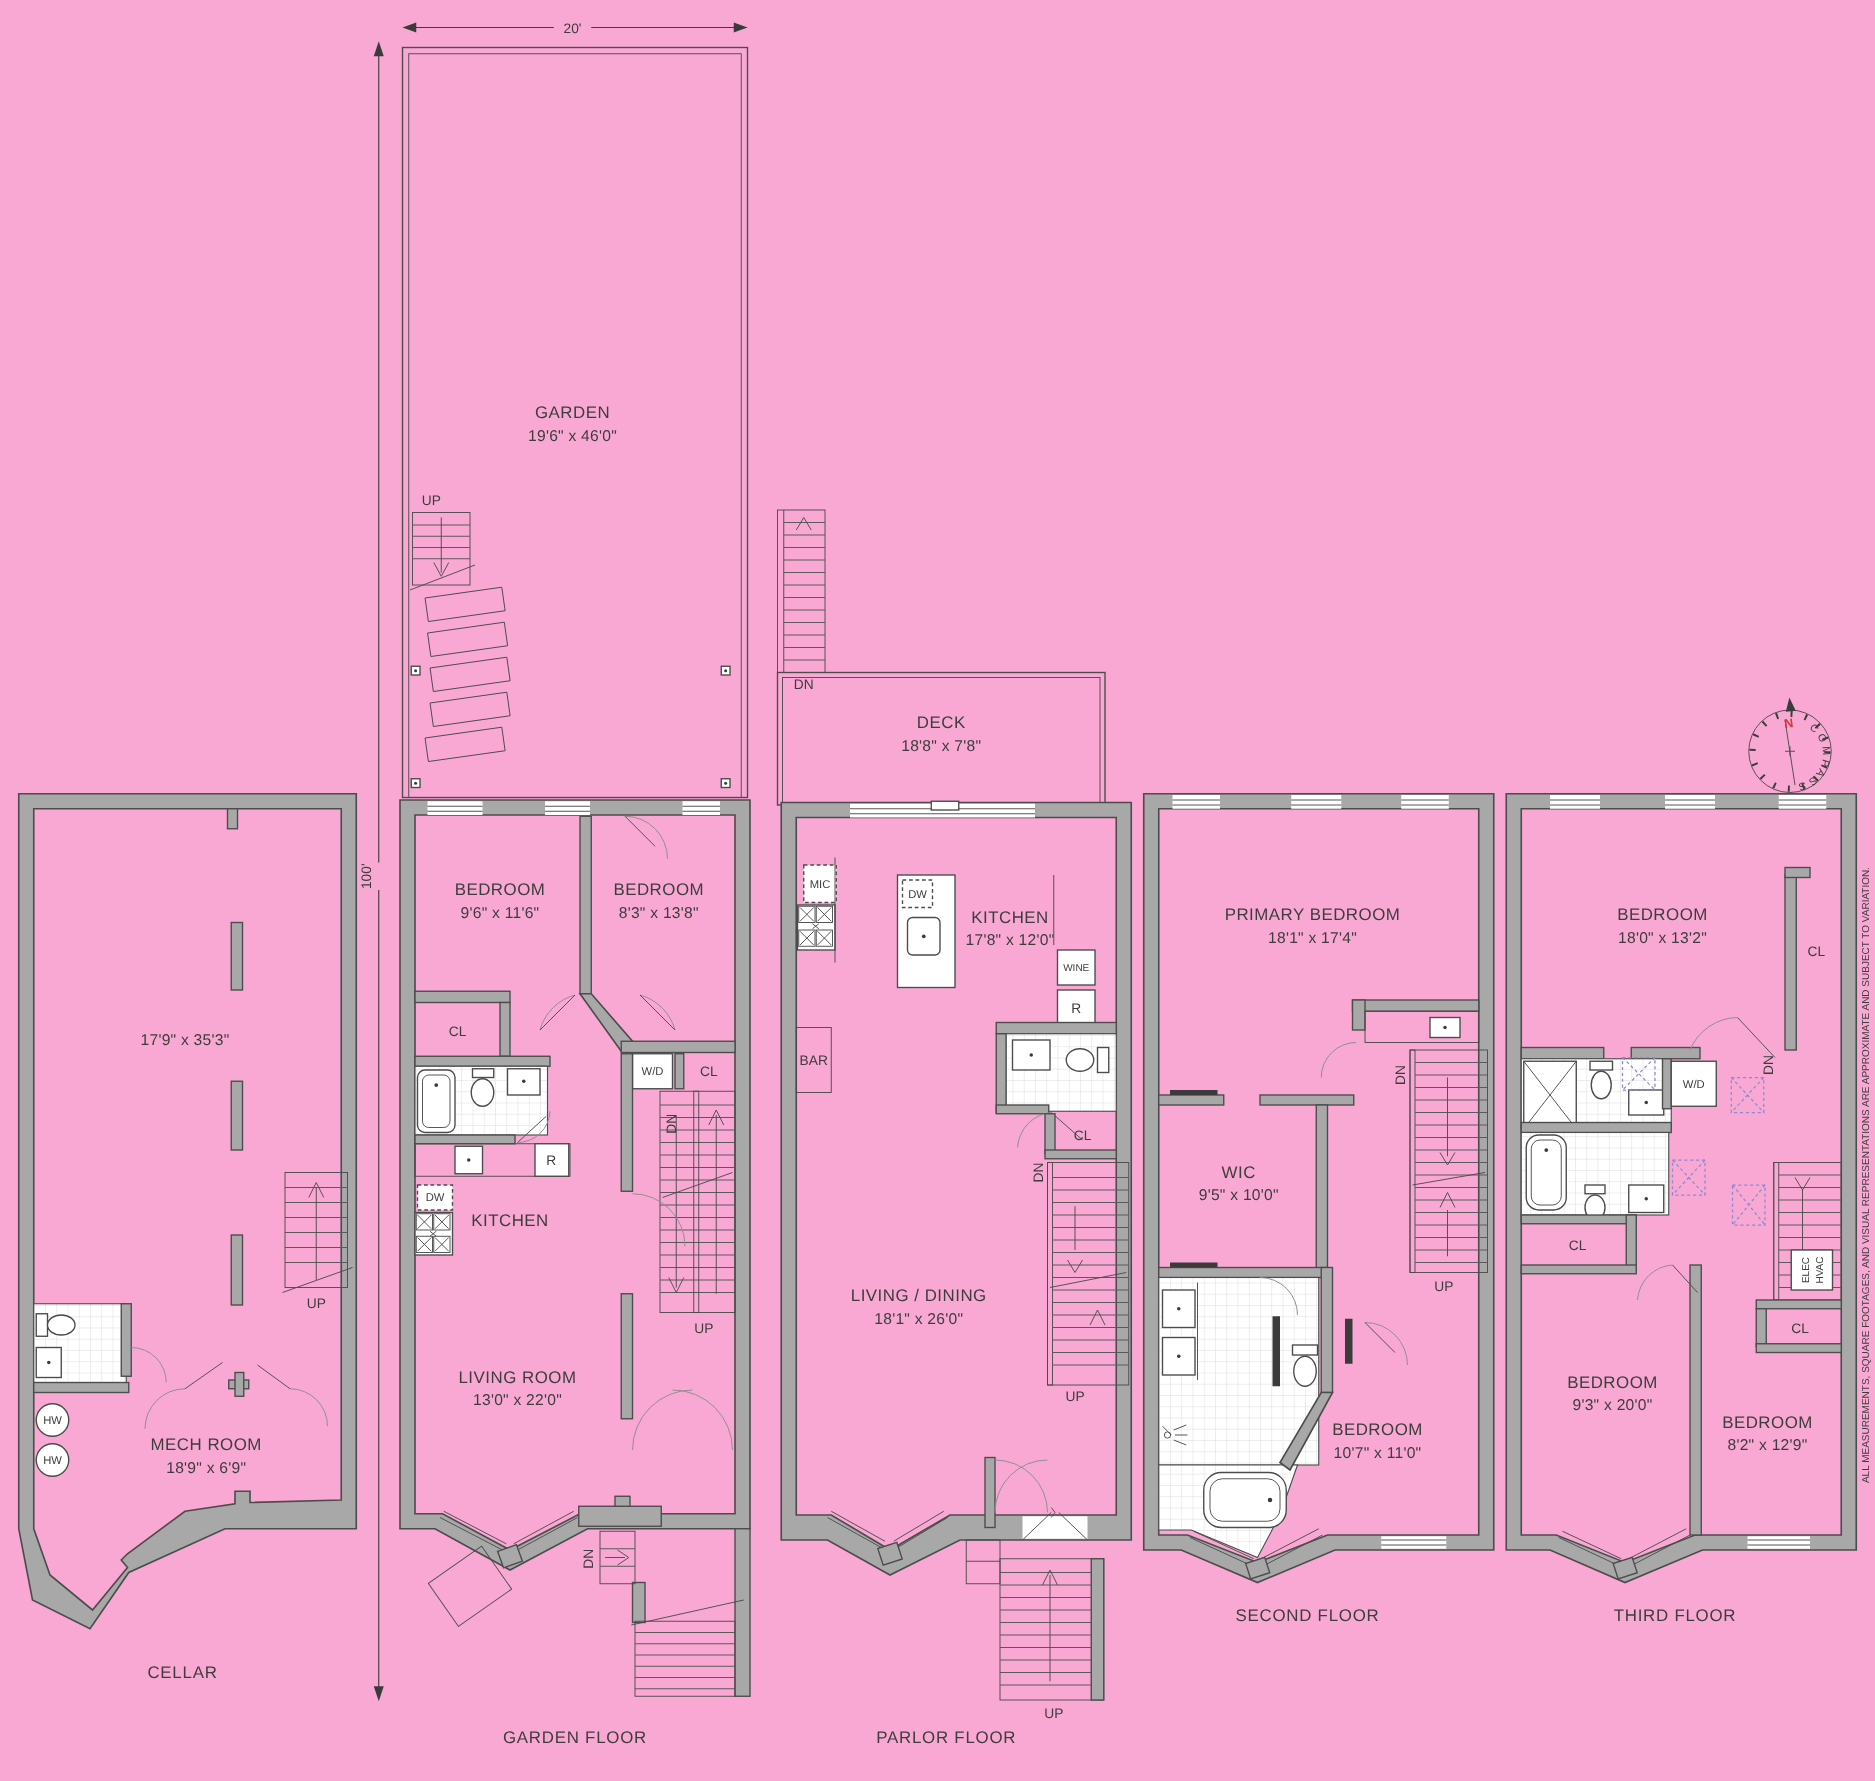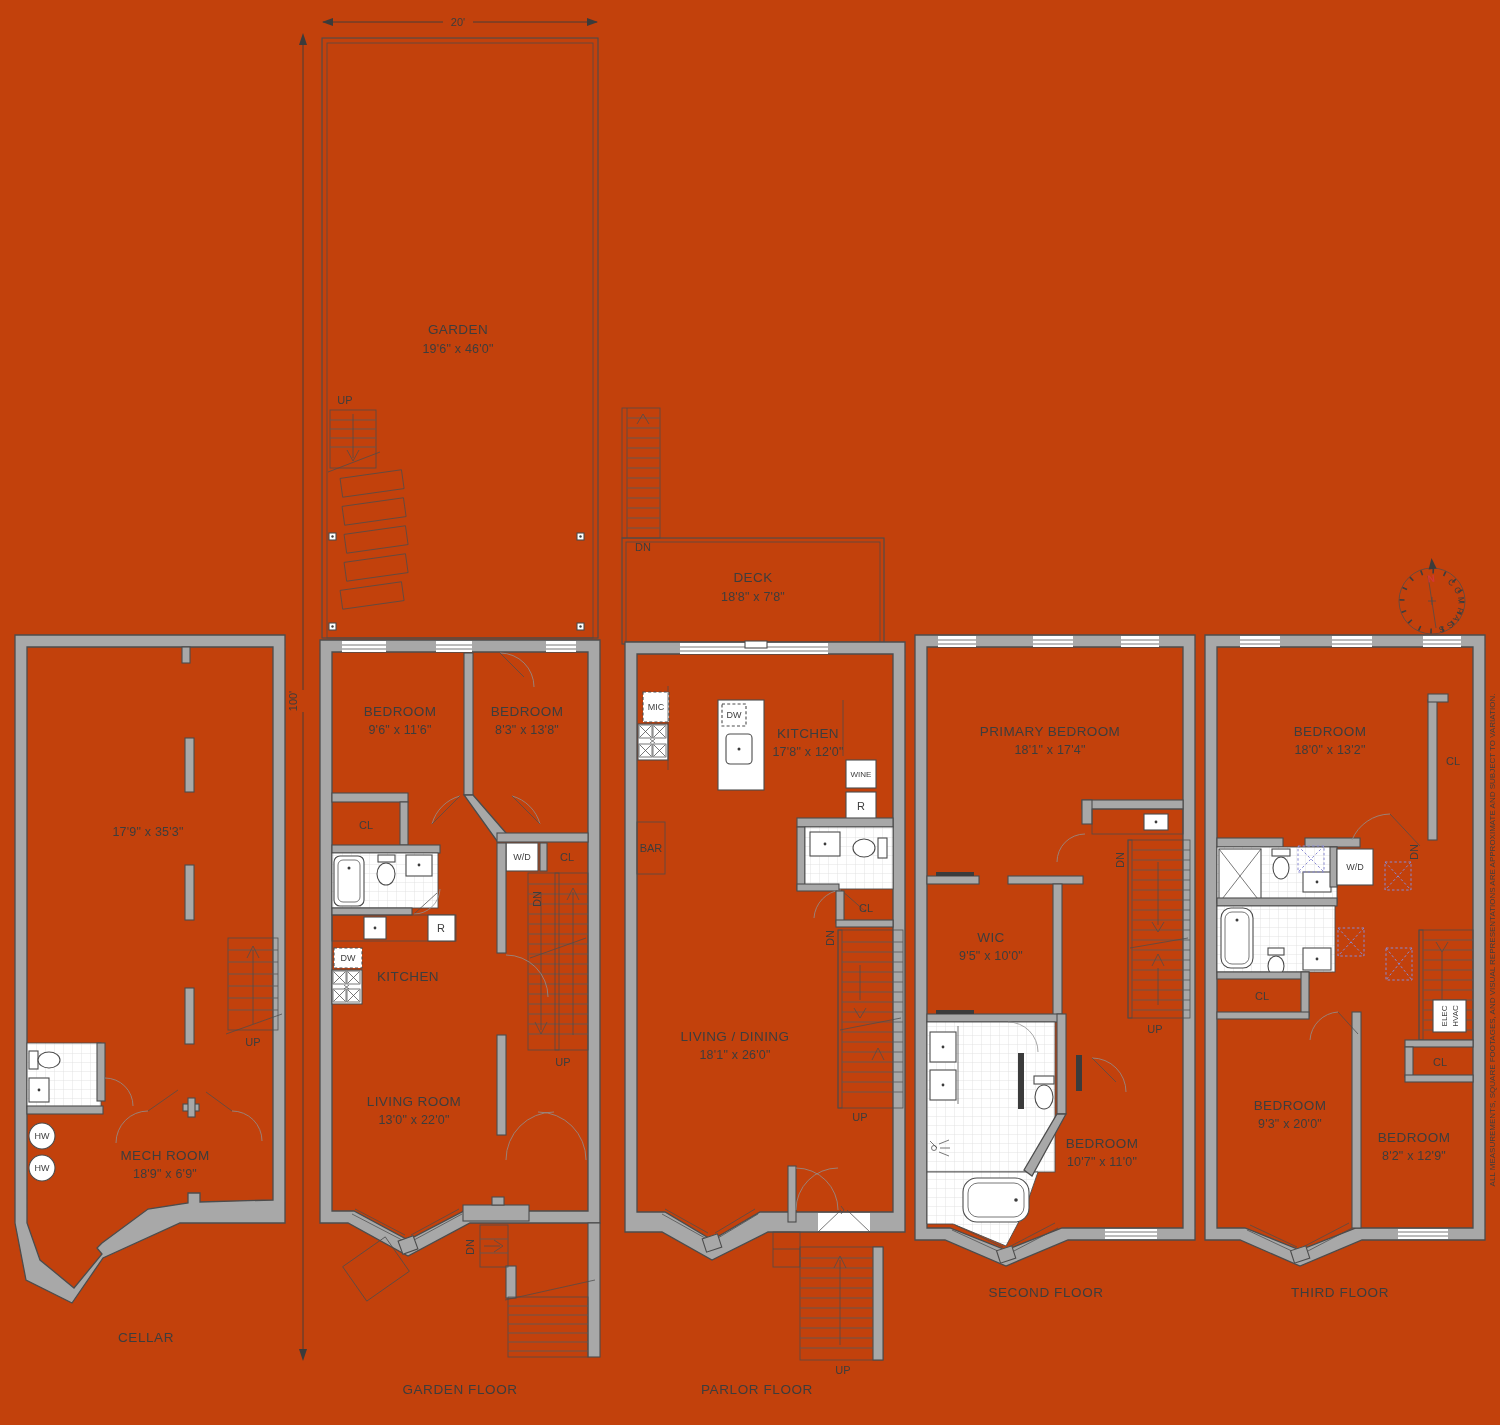--- a/index.html
+++ b/index.html
@@ -1,16 +1,16 @@
 <!DOCTYPE html>
 <html><head>
 <meta charset="utf-8">
 <style>
   html,body{margin:0;padding:0;background:#fff}
-  .stage{width:1500px;height:1425px;position:relative;background:#c2410c}
+  .stage{width:1500px;height:1425px;position:relative;background:#f9a8d4}
   svg{display:block}
   text{font-family:"Liberation Sans","DejaVu Sans",sans-serif;fill:#3d3d3d}
   .rm{font-size:13.5px;text-anchor:middle;letter-spacing:.4px}
   .dm{font-size:12.5px;text-anchor:middle;letter-spacing:.2px}
   .sm{font-size:11px;text-anchor:middle}
   .xs{font-size:9px;text-anchor:middle}
   .xxs{font-size:8px;text-anchor:middle}
   .fl{font-size:13.5px;text-anchor:middle;letter-spacing:.6px}
   .wall{fill:#a8a8a8;stroke:#4c4c4c;stroke-width:1.3;fill-rule:evenodd}
   .w2{fill:#a8a8a8;stroke:#4c4c4c;stroke-width:1.1}

